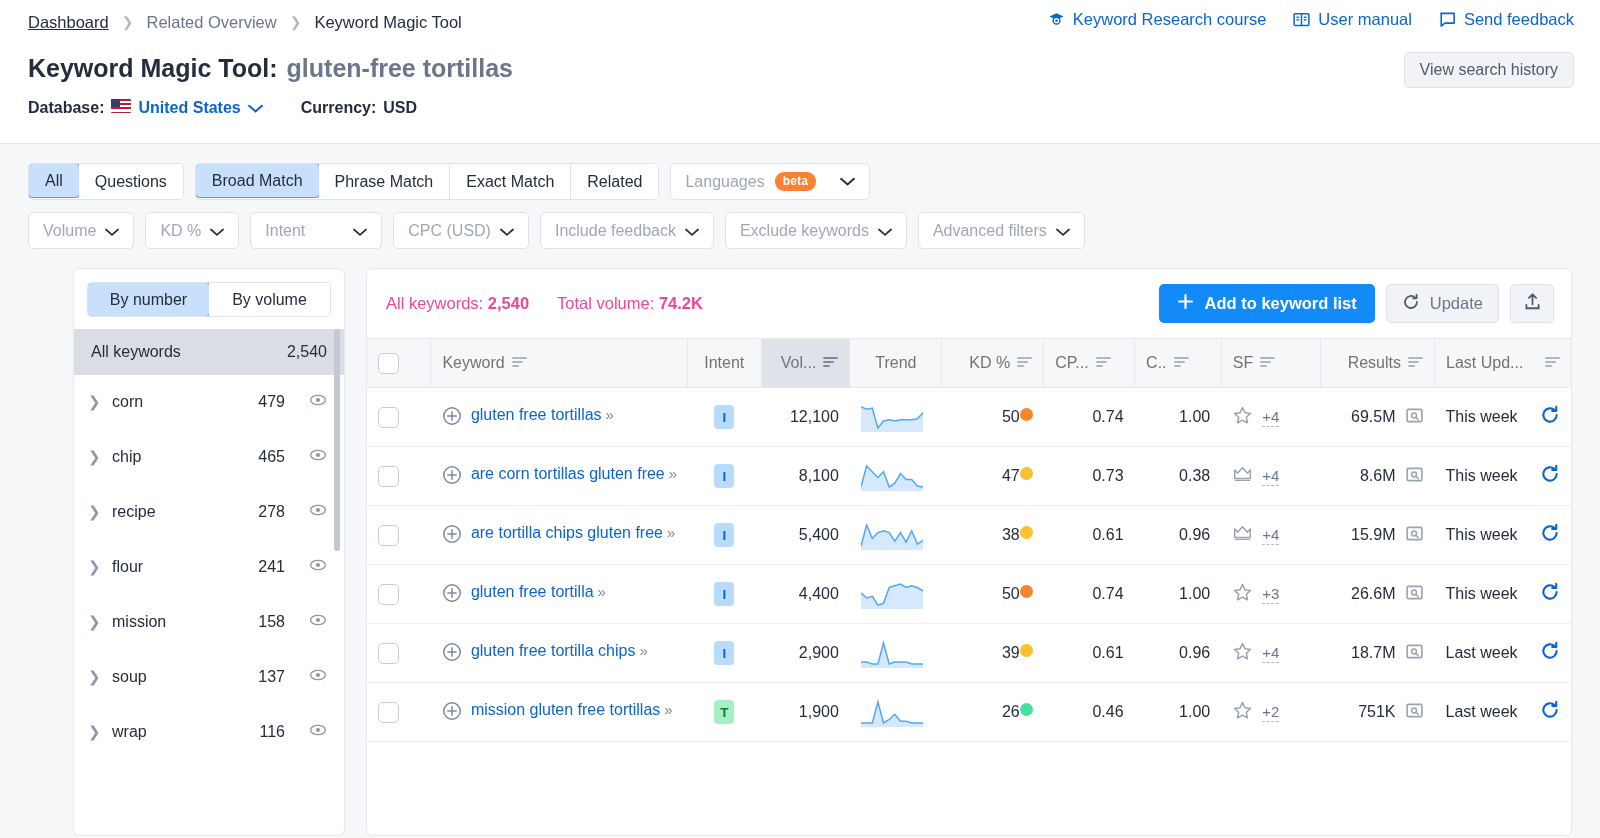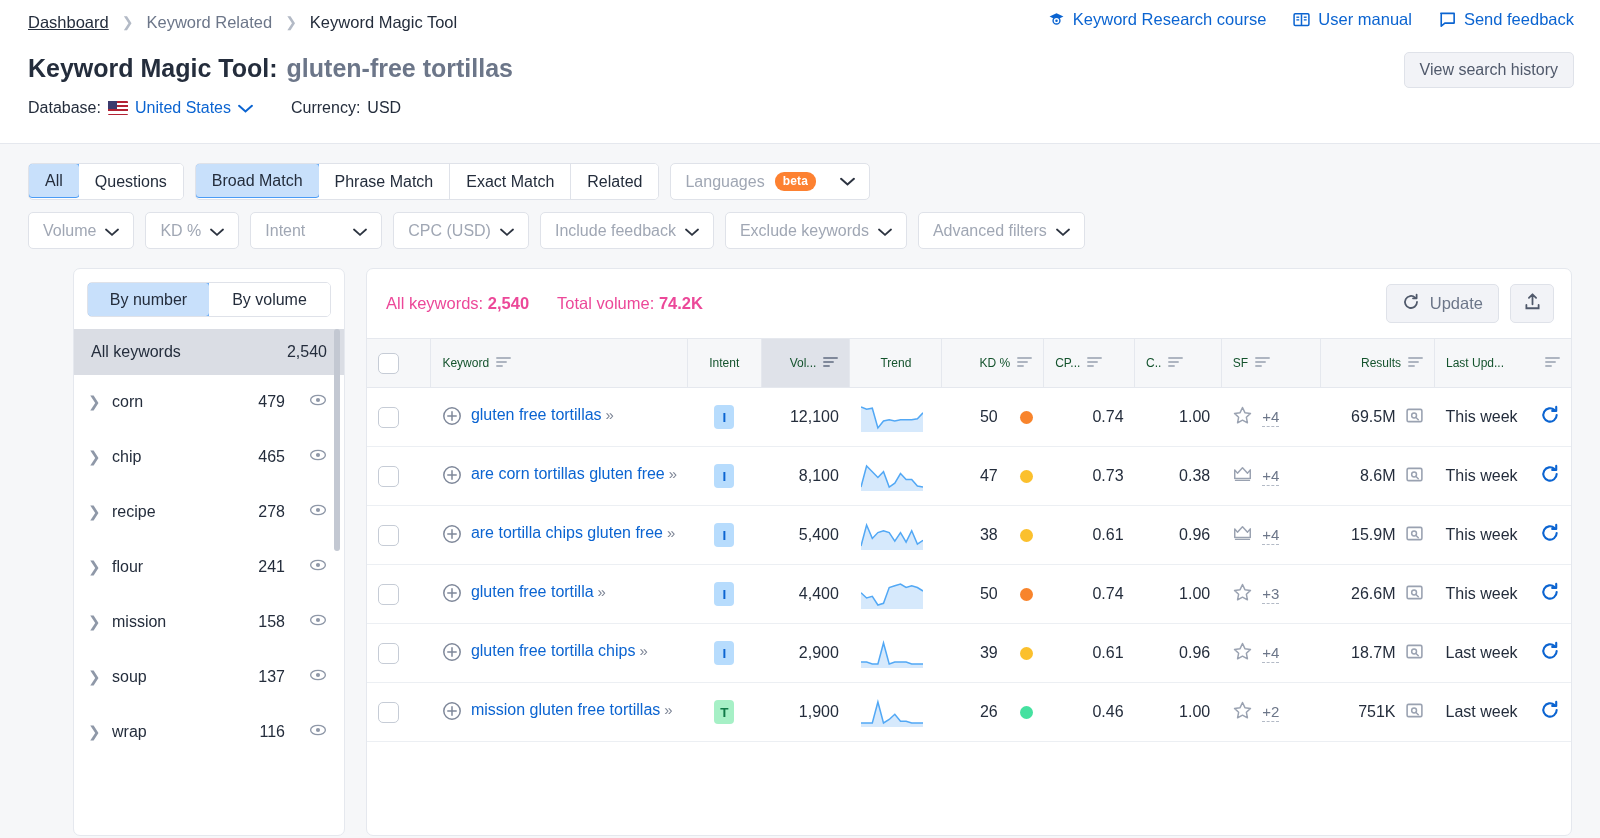--- a/index.html
+++ b/index.html
@@ -51,21 +51,21 @@
     background: #f2f3f7; border: 1px solid #dfe2e9;
     border-radius: 5px; padding: 8px 15px;
     font-size: 16px; color: #50596b; cursor: pointer;
   }
 
   .db-row {
     margin-top: 17px;
     display: flex; align-items: center; gap: 38px;
     font-size: 16px; color: #242d3c;
   }
-  .db-group { display: flex; align-items: center; gap: 7px; }
+  .db-group { display: flex; gap: 7px; font-weight: bold; }
   .flag {
     width: 20px; height: 14px; display: inline-block;
     background: linear-gradient(to bottom,
       #b22234 0 15%, #fff 15% 30%, #b22234 30% 45%,
       #fff 45% 60%, #b22234 60% 75%, #fff 75% 90%, #b22234 90% 100%);
     position: relative; border-radius: 1px;
   }
   .flag::before {
     content: ""; position: absolute; left: 0; top: 0;
     width: 9px; height: 8px; background: #3c3b6e;
@@ -194,21 +194,21 @@
   .btn-icon {
     background: #f2f3f7; border: 1px solid #dfe2e9; border-radius: 5px;
     height: 39px; width: 44px; display: flex; align-items: center;
     justify-content: center; cursor: pointer;
   }
 
   table.kw { width: 100%; border-collapse: collapse; table-layout: fixed; }
   table.kw thead th {
     background: #f6f7f9; border-top: 1px solid #e5e8ee;
     border-bottom: 1px solid #e5e8ee;
-    font-size: 12px; font-weight: normal; color: #14532d;
+    font-size: 16px; font-weight: normal; color: #737373;
     height: 49px; padding: 0 11px; text-align: left;
     border-right: 1px solid #e5e8ee; white-space: nowrap;
   }
   table.kw thead th.sorted { background: #dfe2e9; }
   table.kw thead th:last-child { border-right: none; }
   .th-inner { display: flex; align-items: center; gap: 7px; }
   .th-inner.right { justify-content: flex-end; }
   .th-inner.center { justify-content: center; }
   .sort-ico { flex: none; }
 
@@ -228,40 +228,40 @@
   }
   .intent-badge {
     display: inline-flex; align-items: center; justify-content: center;
     width: 20px; height: 24px; border-radius: 4px;
     font-size: 13.5px; font-weight: bold;
   }
   .intent-I { background: #b7dcfd; color: #0b64d1; }
   .intent-T { background: #a6f0c6; color: #0f7a47; }
 
   .num { text-align: right; }
-  .kd-wrap { display: flex; align-items: center; justify-content: flex-end; gap: 22px; }
+  .kd-wrap { display: flex; justify-content: flex-end; gap: 0; }
   .kd-dot { width: 13px; height: 13px; border-radius: 50%; flex: none; }
   .sf-wrap { display: flex; align-items: center; gap: 9px; }
   .sf-plus {
     color: #6c7689; font-size: 15px;
     border-bottom: 1px dashed #b3bac6; line-height: 1.2;
   }
   .res-wrap { display: flex; align-items: center; justify-content: flex-end; gap: 9px; }
   .upd-wrap { display: flex; align-items: center; justify-content: space-between; gap: 10px; }
   .spark { display:block; }
 </style>
 </head>
 <body>
 
 <div class="top-header">
 
   <div class="breadcrumb">
     <span class="bc-item link">Dashboard</span>
     <span class="bc-sep">❯</span>
-    <span class="bc-item">Keyword Related</span>
+    <span class="bc-item">Related Overview</span>
     <span class="bc-sep">❯</span>
     <span class="bc-item current">Keyword Magic Tool</span>
   </div>
 
   <div class="header-links">
     <div class="hdr-link">
       <span>
         <svg width="19" height="19" viewBox="0 0 20 20" fill="none">
           <path d="M10 3.3 2.7 6.9 10 10.5l7.3-3.6L10 3.3Z" fill="#0b64d1"></path>
           <circle cx="10" cy="11.2" r="3.6" fill="#fff" stroke="#0b64d1" stroke-width="1.5"></circle>
@@ -479,20 +479,28 @@
           <span>
             <span>All keywords:</span>
             <b>2,540</b>
           </span>
           <span>
             <span>Total volume:</span>
             <b>74.2K</b>
           </span>
         </div>
         <div class="tbl-actions">
+          <div class="btn-primary">
+            <span>
+              <svg width="17" height="17" viewBox="0 0 16 16">
+                  <path d="M8 2v12M2 8h12" stroke="#fff" stroke-width="2.1" stroke-linecap="round"></path>
+                </svg>
+            </span>
+            <span>Add to keyword list</span>
+          </div>
           <div class="btn-secondary">
             <span>
               <svg width="18" height="18" viewBox="0 0 18 18" fill="none">
                 <path d="M15 9a6 6 0 1 1-1.9-4.4" stroke="#50596b" stroke-width="1.8" stroke-linecap="round"></path>
                 <path d="M14.6 1.7v3.6h-3.6" stroke="#50596b" stroke-width="1.8" stroke-linecap="round" stroke-linejoin="round"></path>
               </svg>
             </span>
             <span>Update</span>
           </div>
           <div class="btn-icon">

